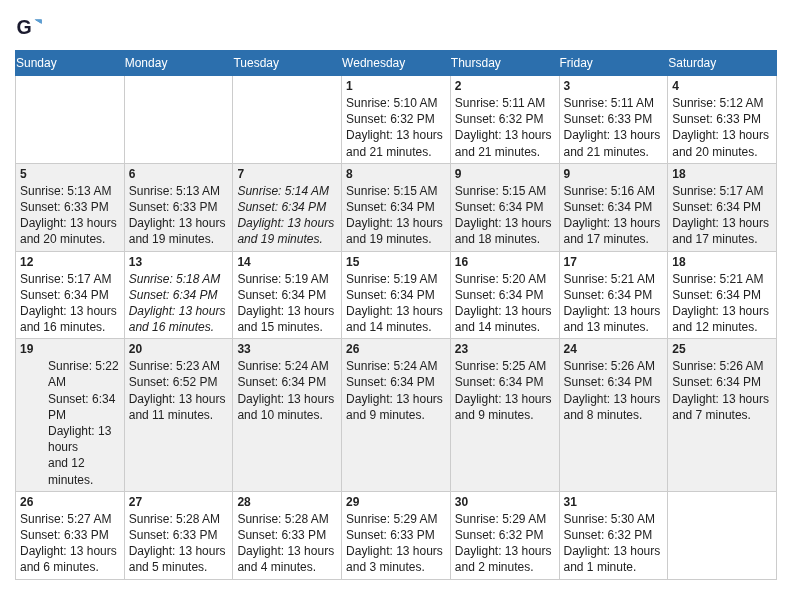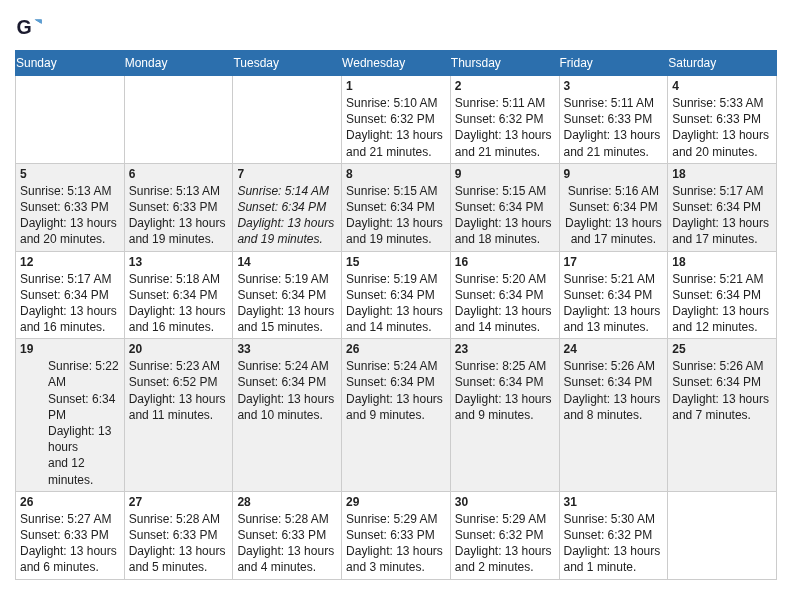--- a/index.html
+++ b/index.html
@@ -158,21 +158,21 @@
           </td>
           <td>
             <span class="day-number">3</span>
             <div class="day-info" style="white-space: pre-line;">Sunrise: 5:11 AM
 Sunset: 6:33 PM
 Daylight: 13 hours
 and 21 minutes.</div>
           </td>
           <td>
             <span class="day-number">4</span>
-            <div class="day-info" style="white-space: pre-line;">Sunrise: 5:33 AM
+            <div class="day-info" style="white-space: pre-line;">Sunrise: 5:12 AM
 Sunset: 6:33 PM
 Daylight: 13 hours
 and 20 minutes.</div>
           </td>
         </tr>
         <tr class="row-shaded">
           <td>
             <span class="day-number">5</span>
             <div class="day-info" style="white-space: pre-line;">Sunrise: 5:13 AM
 Sunset: 6:33 PM
@@ -202,21 +202,21 @@
           </td>
           <td>
             <span class="day-number">9</span>
             <div class="day-info" style="white-space: pre-line;">Sunrise: 5:15 AM
 Sunset: 6:34 PM
 Daylight: 13 hours
 and 18 minutes.</div>
           </td>
           <td>
             <span class="day-number">9</span>
-            <div class="day-info" style="white-space: pre-line; text-align: center;">Sunrise: 5:16 AM
+            <div class="day-info" style="white-space: pre-line;">Sunrise: 5:16 AM
 Sunset: 6:34 PM
 Daylight: 13 hours
 and 17 minutes.</div>
           </td>
           <td>
             <span class="day-number">18</span>
             <div class="day-info" style="white-space: pre-line;">Sunrise: 5:17 AM
 Sunset: 6:34 PM
 Daylight: 13 hours
 and 17 minutes.</div>
@@ -225,21 +225,21 @@
         <tr class="row-white">
           <td>
             <span class="day-number">12</span>
             <div class="day-info" style="white-space: pre-line;">Sunrise: 5:17 AM
 Sunset: 6:34 PM
 Daylight: 13 hours
 and 16 minutes.</div>
           </td>
           <td>
             <span class="day-number">13</span>
-            <div class="day-info" style="white-space: pre-line;">Sunrise: 5:18 AM
+            <div class="day-info" style="white-space: pre-line; font-style: italic;">Sunrise: 5:18 AM
 Sunset: 6:34 PM
 Daylight: 13 hours
 and 16 minutes.</div>
           </td>
           <td>
             <span class="day-number">14</span>
             <div class="day-info" style="white-space: pre-line;">Sunrise: 5:19 AM
 Sunset: 6:34 PM
 Daylight: 13 hours
 and 15 minutes.</div>
@@ -297,21 +297,21 @@
           </td>
           <td>
             <span class="day-number">26</span>
             <div class="day-info" style="white-space: pre-line;">Sunrise: 5:24 AM
 Sunset: 6:34 PM
 Daylight: 13 hours
 and 9 minutes.</div>
           </td>
           <td>
             <span class="day-number">23</span>
-            <div class="day-info" style="white-space: pre-line;">Sunrise: 8:25 AM
+            <div class="day-info" style="white-space: pre-line;">Sunrise: 5:25 AM
 Sunset: 6:34 PM
 Daylight: 13 hours
 and 9 minutes.</div>
           </td>
           <td>
             <span class="day-number">24</span>
             <div class="day-info" style="white-space: pre-line;">Sunrise: 5:26 AM
 Sunset: 6:34 PM
 Daylight: 13 hours
 and 8 minutes.</div>

